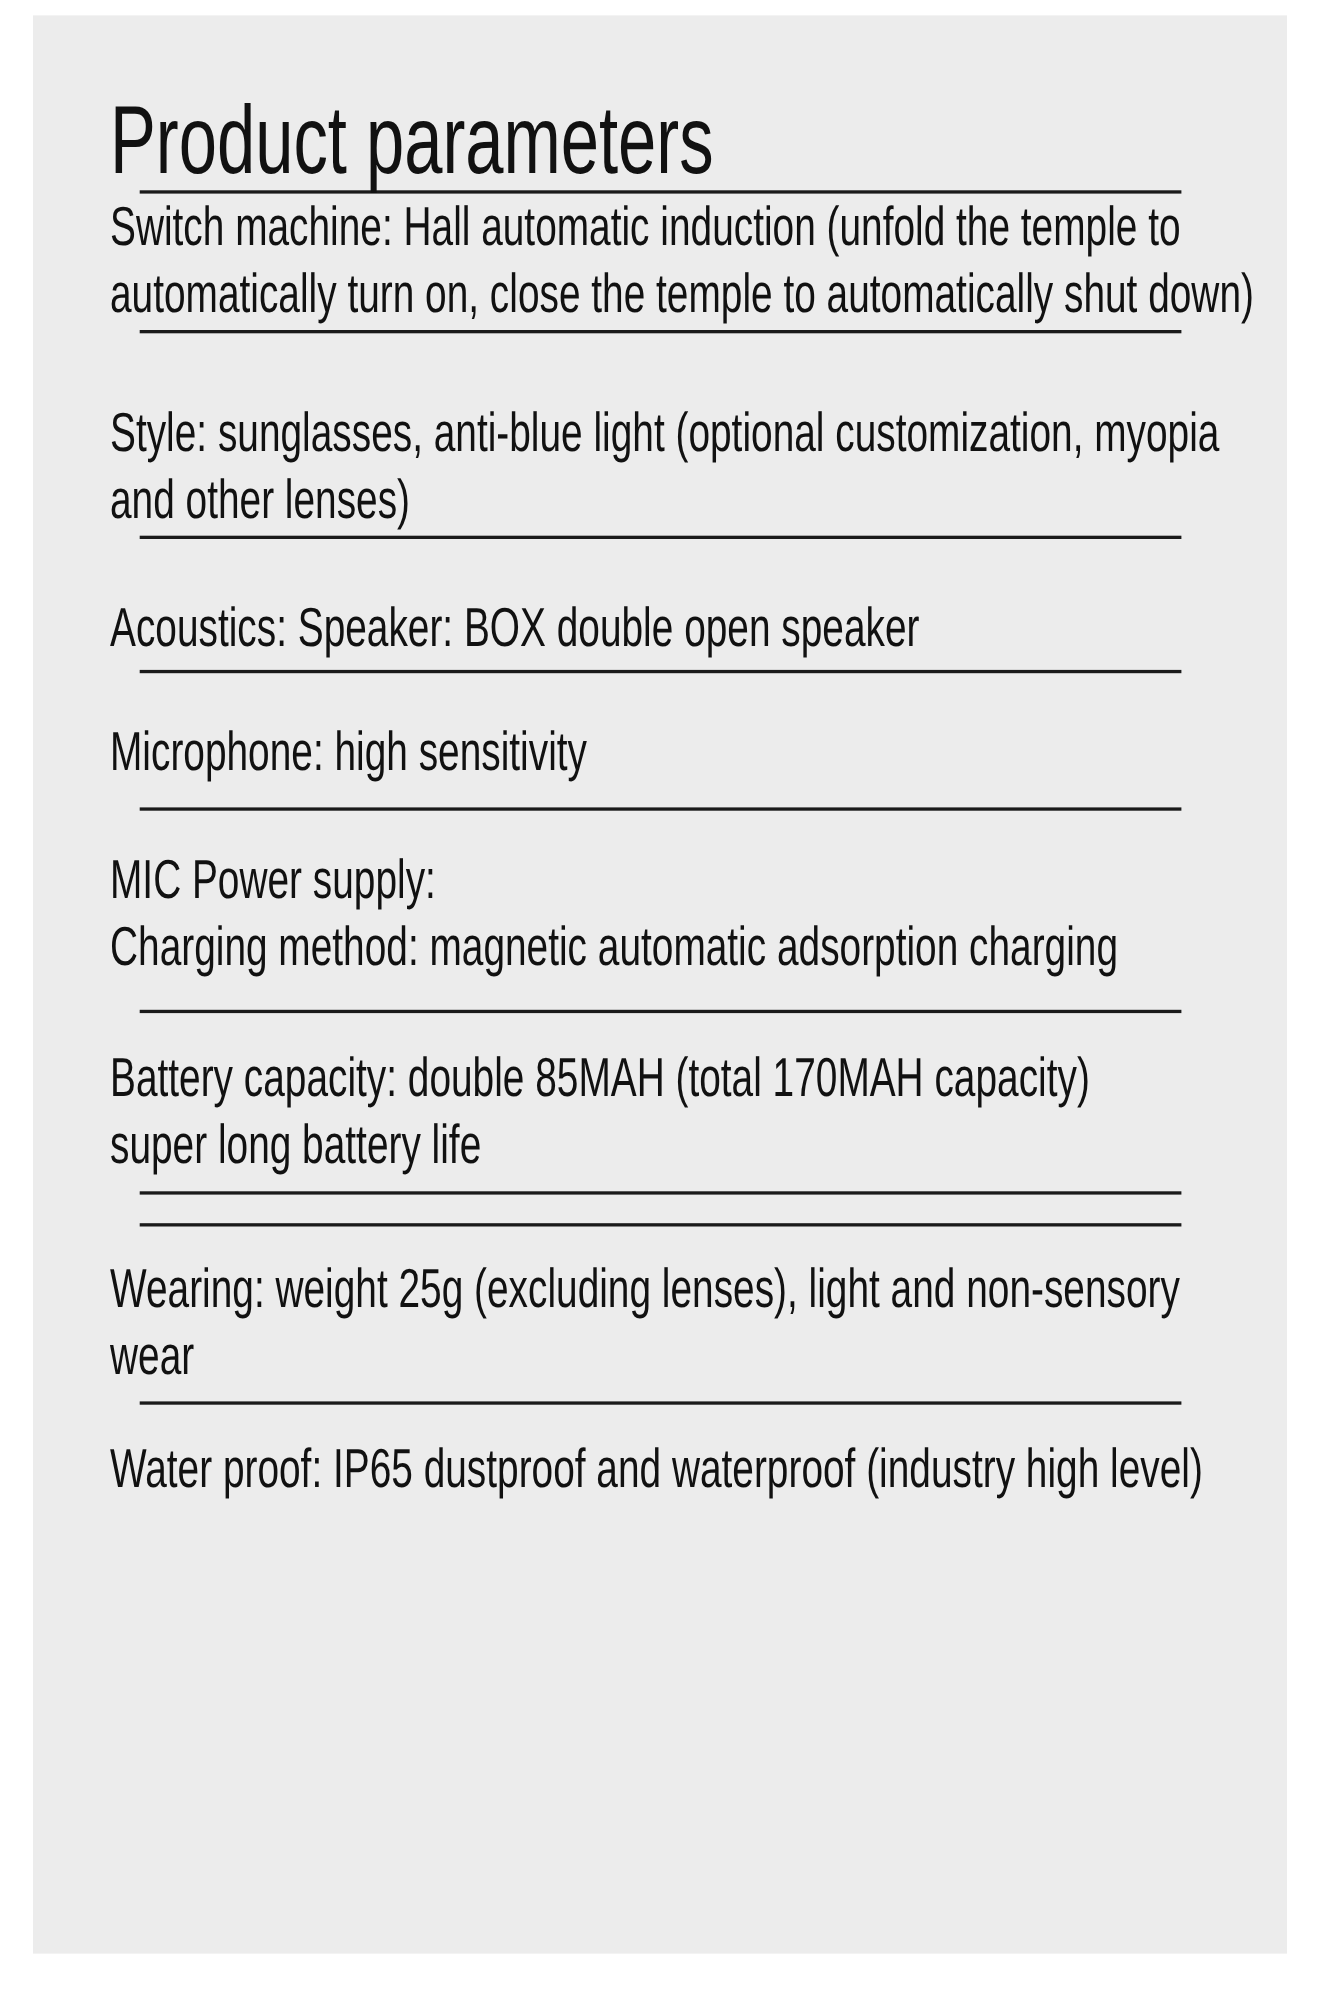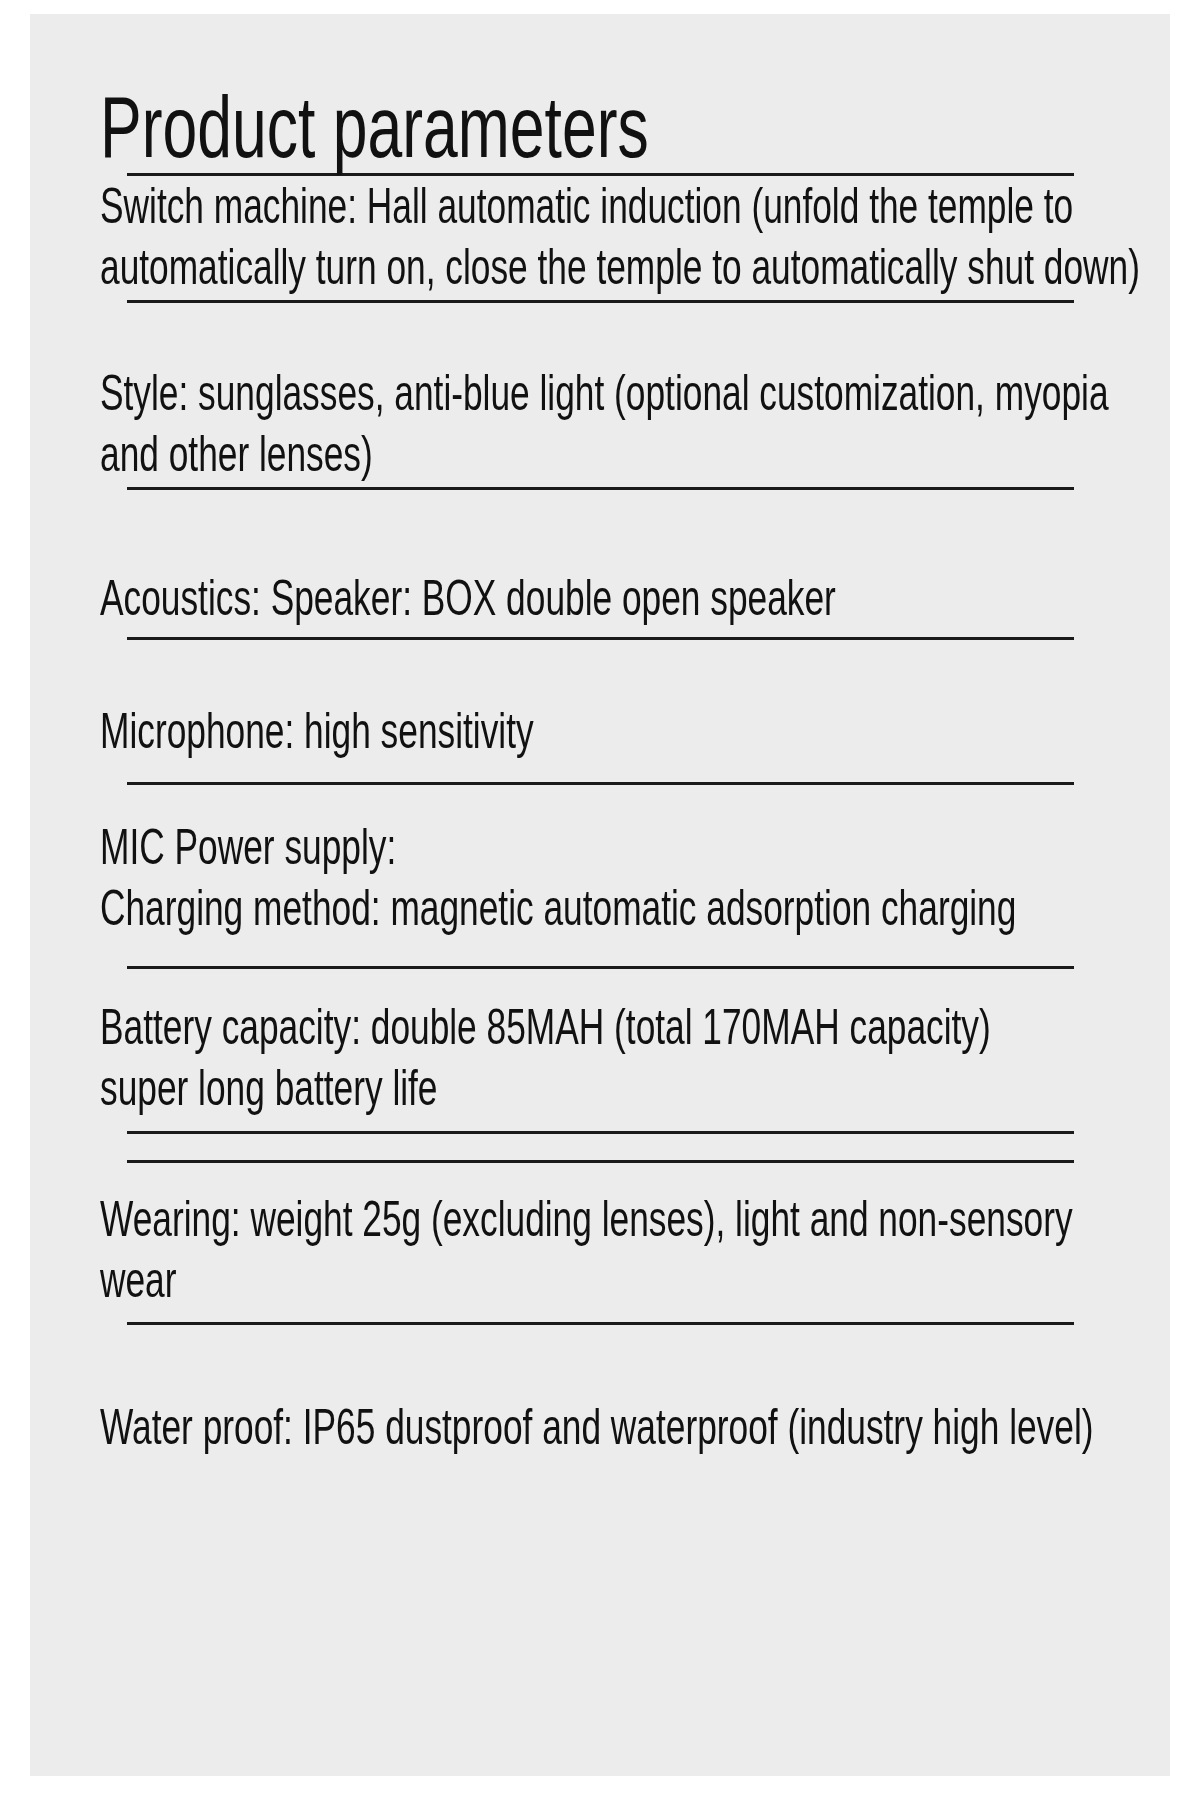--- a/index.html
+++ b/index.html
@@ -63,26 +63,26 @@
       <div class="line">automatically turn on, close the temple to automatically shut down)</div>
     </div>
     <div class="divider" style="margin-top:2px"></div>
 
     <div class="section" style="margin-top:60px">
       <div class="line">Style: sunglasses, anti-blue light (optional customization, myopia</div>
       <div class="line">and other lenses)</div>
     </div>
     <div class="divider" style="margin-top:2px"></div>
 
-    <div class="section" style="margin-top:78px">
+    <div class="section" style="margin-top:50px">
       <div class="line">Acoustics: Speaker: BOX double open speaker</div>
     </div>
     <div class="divider" style="margin-top:8px"></div>
 
-    <div class="section" style="margin-top:61px">
+    <div class="section" style="margin-top:41px">
       <div class="line">Microphone: high sensitivity</div>
     </div>
     <div class="divider" style="margin-top:20px"></div>
 
     <div class="section" style="margin-top:32px">
       <div class="line">MIC Power supply:</div>
       <div class="line">Charging method: magnetic automatic adsorption charging</div>
     </div>
     <div class="divider" style="margin-top:27px"></div>
 
@@ -93,18 +93,18 @@
     <div class="divider" style="margin-top:12px"></div>
 
     <div class="divider" style="margin-top:26px"></div>
 
     <div class="section" style="margin-top:26px">
       <div class="line">Wearing: weight 25g (excluding lenses), light and non-sensory</div>
       <div class="line">wear</div>
     </div>
     <div class="divider" style="margin-top:11px"></div>
 
-    <div class="section" style="margin-top:72px">
+    <div class="section" style="margin-top:28px">
       <div class="line">Water proof: IP65 dustproof and waterproof (industry high level)</div>
     </div>
 
   </div>
 </div>
 
 </body></html>

